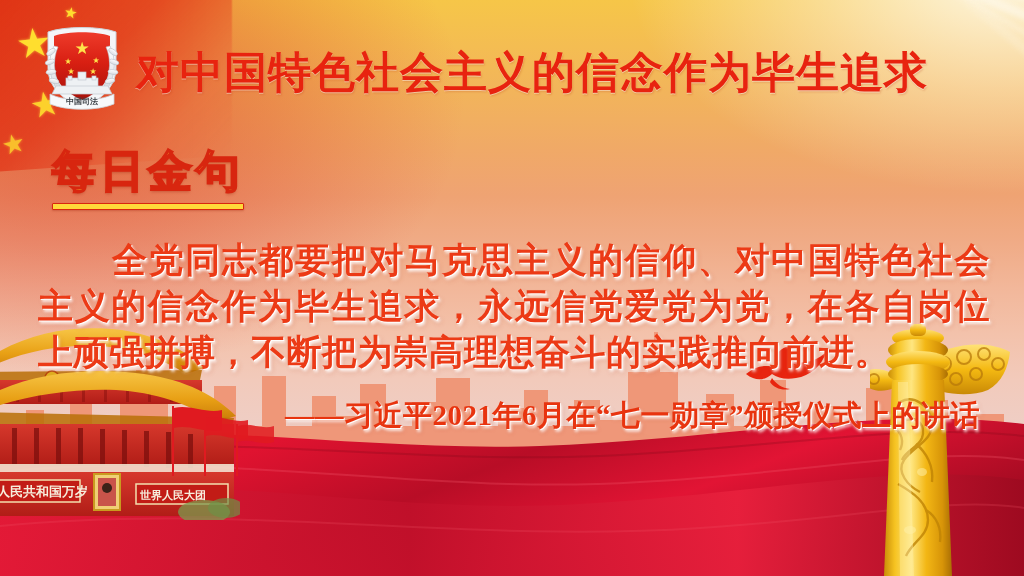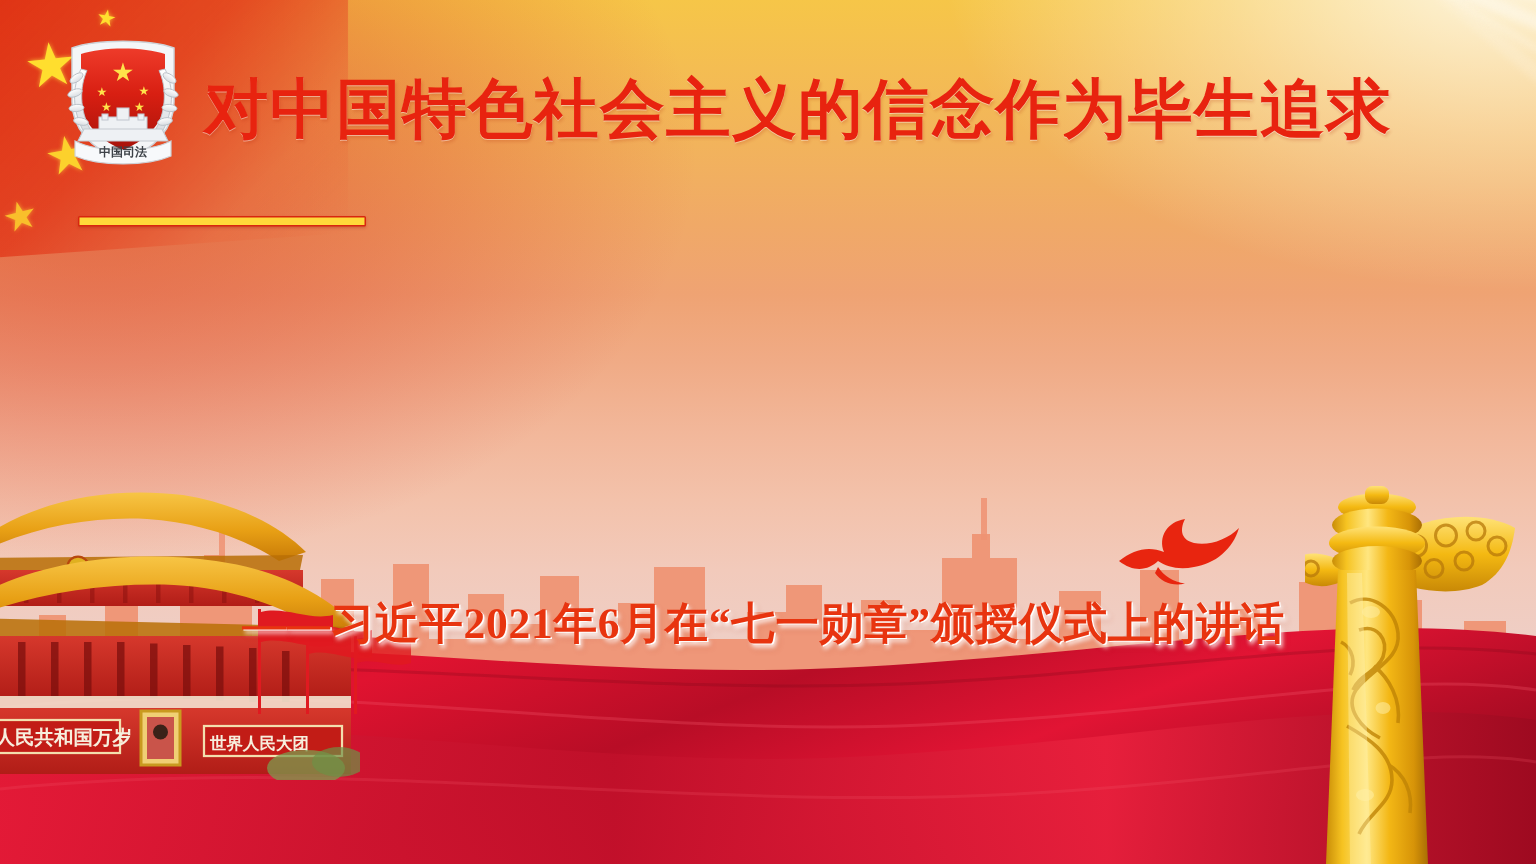--- a/index.html
+++ b/index.html
@@ -140,21 +140,21 @@
     text-shadow:
       1px 1px 0 rgba(255,255,255,.95),
       2px 3px 3px rgba(255,255,255,.85),
       3px 4px 5px rgba(190,70,40,.25);
   }
   .attrib {
     position: absolute;
     left: 38px;
     top: 396px;
     width: 942px;
-    text-align: center;
+    text-align: right;
     font-size: 29px;
     font-weight: bold;
     color: #e8340f;
     letter-spacing: 0.5px;
     text-shadow:
       1px 1px 0 rgba(255,255,255,.95),
       2px 3px 3px rgba(255,255,255,.8),
       3px 4px 4px rgba(190,70,40,.22);
     white-space: nowrap;
   }
@@ -423,19 +423,21 @@
       <path d="M22,70 L74,70 L78,78 L18,78 Z"></path>
     </g>
 
     <path d="M16,78 C32,86 64,86 80,78 L80,88 C64,95 32,95 16,88 Z" fill="#f7f9fb" stroke="#ccd2d8" stroke-width="0.8"></path>
     <text x="48" y="88" text-anchor="middle" font-size="8" font-weight="bold" fill="#3d4248" font-family="'Liberation Sans',sans-serif">中国司法</text>
   </svg>
 
   <div class="title">对中国特色社会主义的信念作为毕生追求</div>
 
   <div class="section-label-wrap">
+    <div class="section-label">每日金句</div>
     <div class="section-underline"></div>
   </div>
 
+  <div class="quote">全党同志都要把对马克思主义的信仰、对中国特色社会主义的信念作为毕生追求，永远信党爱党为党，在各自岗位上顽强拼搏，不断把为崇高理想奋斗的实践推向前进。</div>
 
   <div class="attrib">——习近平2021年6月在“七一勋章”颁授仪式上的讲话</div>
 
 </div>
 
 </body></html>

